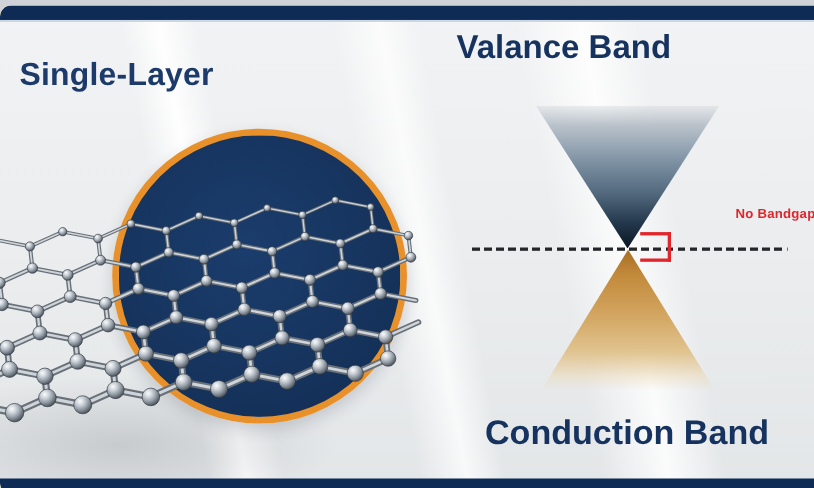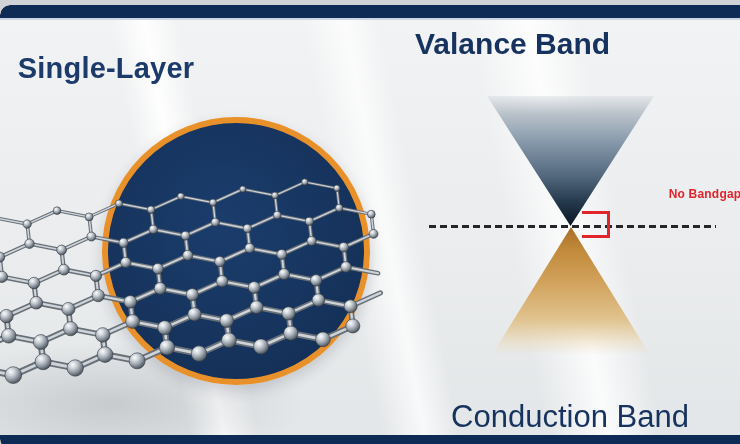--- a/index.html
+++ b/index.html
@@ -39,22 +39,22 @@
     border:6px solid #e8912b; border-radius:50%;
     background:radial-gradient(circle at 45% 40%, #1b3d6d 0%, #16345e 55%, #122c51 100%);
     box-shadow:0 6px 14px rgba(40,50,70,.18);
   }
   #lattice-svg{position:absolute; left:0; top:152px;}
   .valence-label{
     position:absolute; left:415px; top:22px; width:315px;
     text-align:left; font-size:30px; font-weight:bold; color:#16325e;
   }
   .conduction-label{
-    position:absolute; left:405px; top:394px; width:330px;
-    text-align:center; font-size:31px; font-weight:normal; color:#16325e;
+    position:absolute; left:405px; top:371px; width:330px;
+    text-align:center; font-size:31px; font-weight:bold; color:#16325e;
   }
   .dashed-line{
     position:absolute; left:429px; top:220px; width:287px; height:3px;
     background:repeating-linear-gradient(90deg, #26262a 0 7px, rgba(0,0,0,0) 7px 11px);
   }
   .cone-upper{
     position:absolute; left:487px; top:91px; width:167px; height:130px;
     clip-path:polygon(0 0, 100% 0, 50% 100%);
     background:linear-gradient(180deg,
       rgba(208,213,218,.35) 0%, #b9c2ca 14%, #8194a6 38%,

